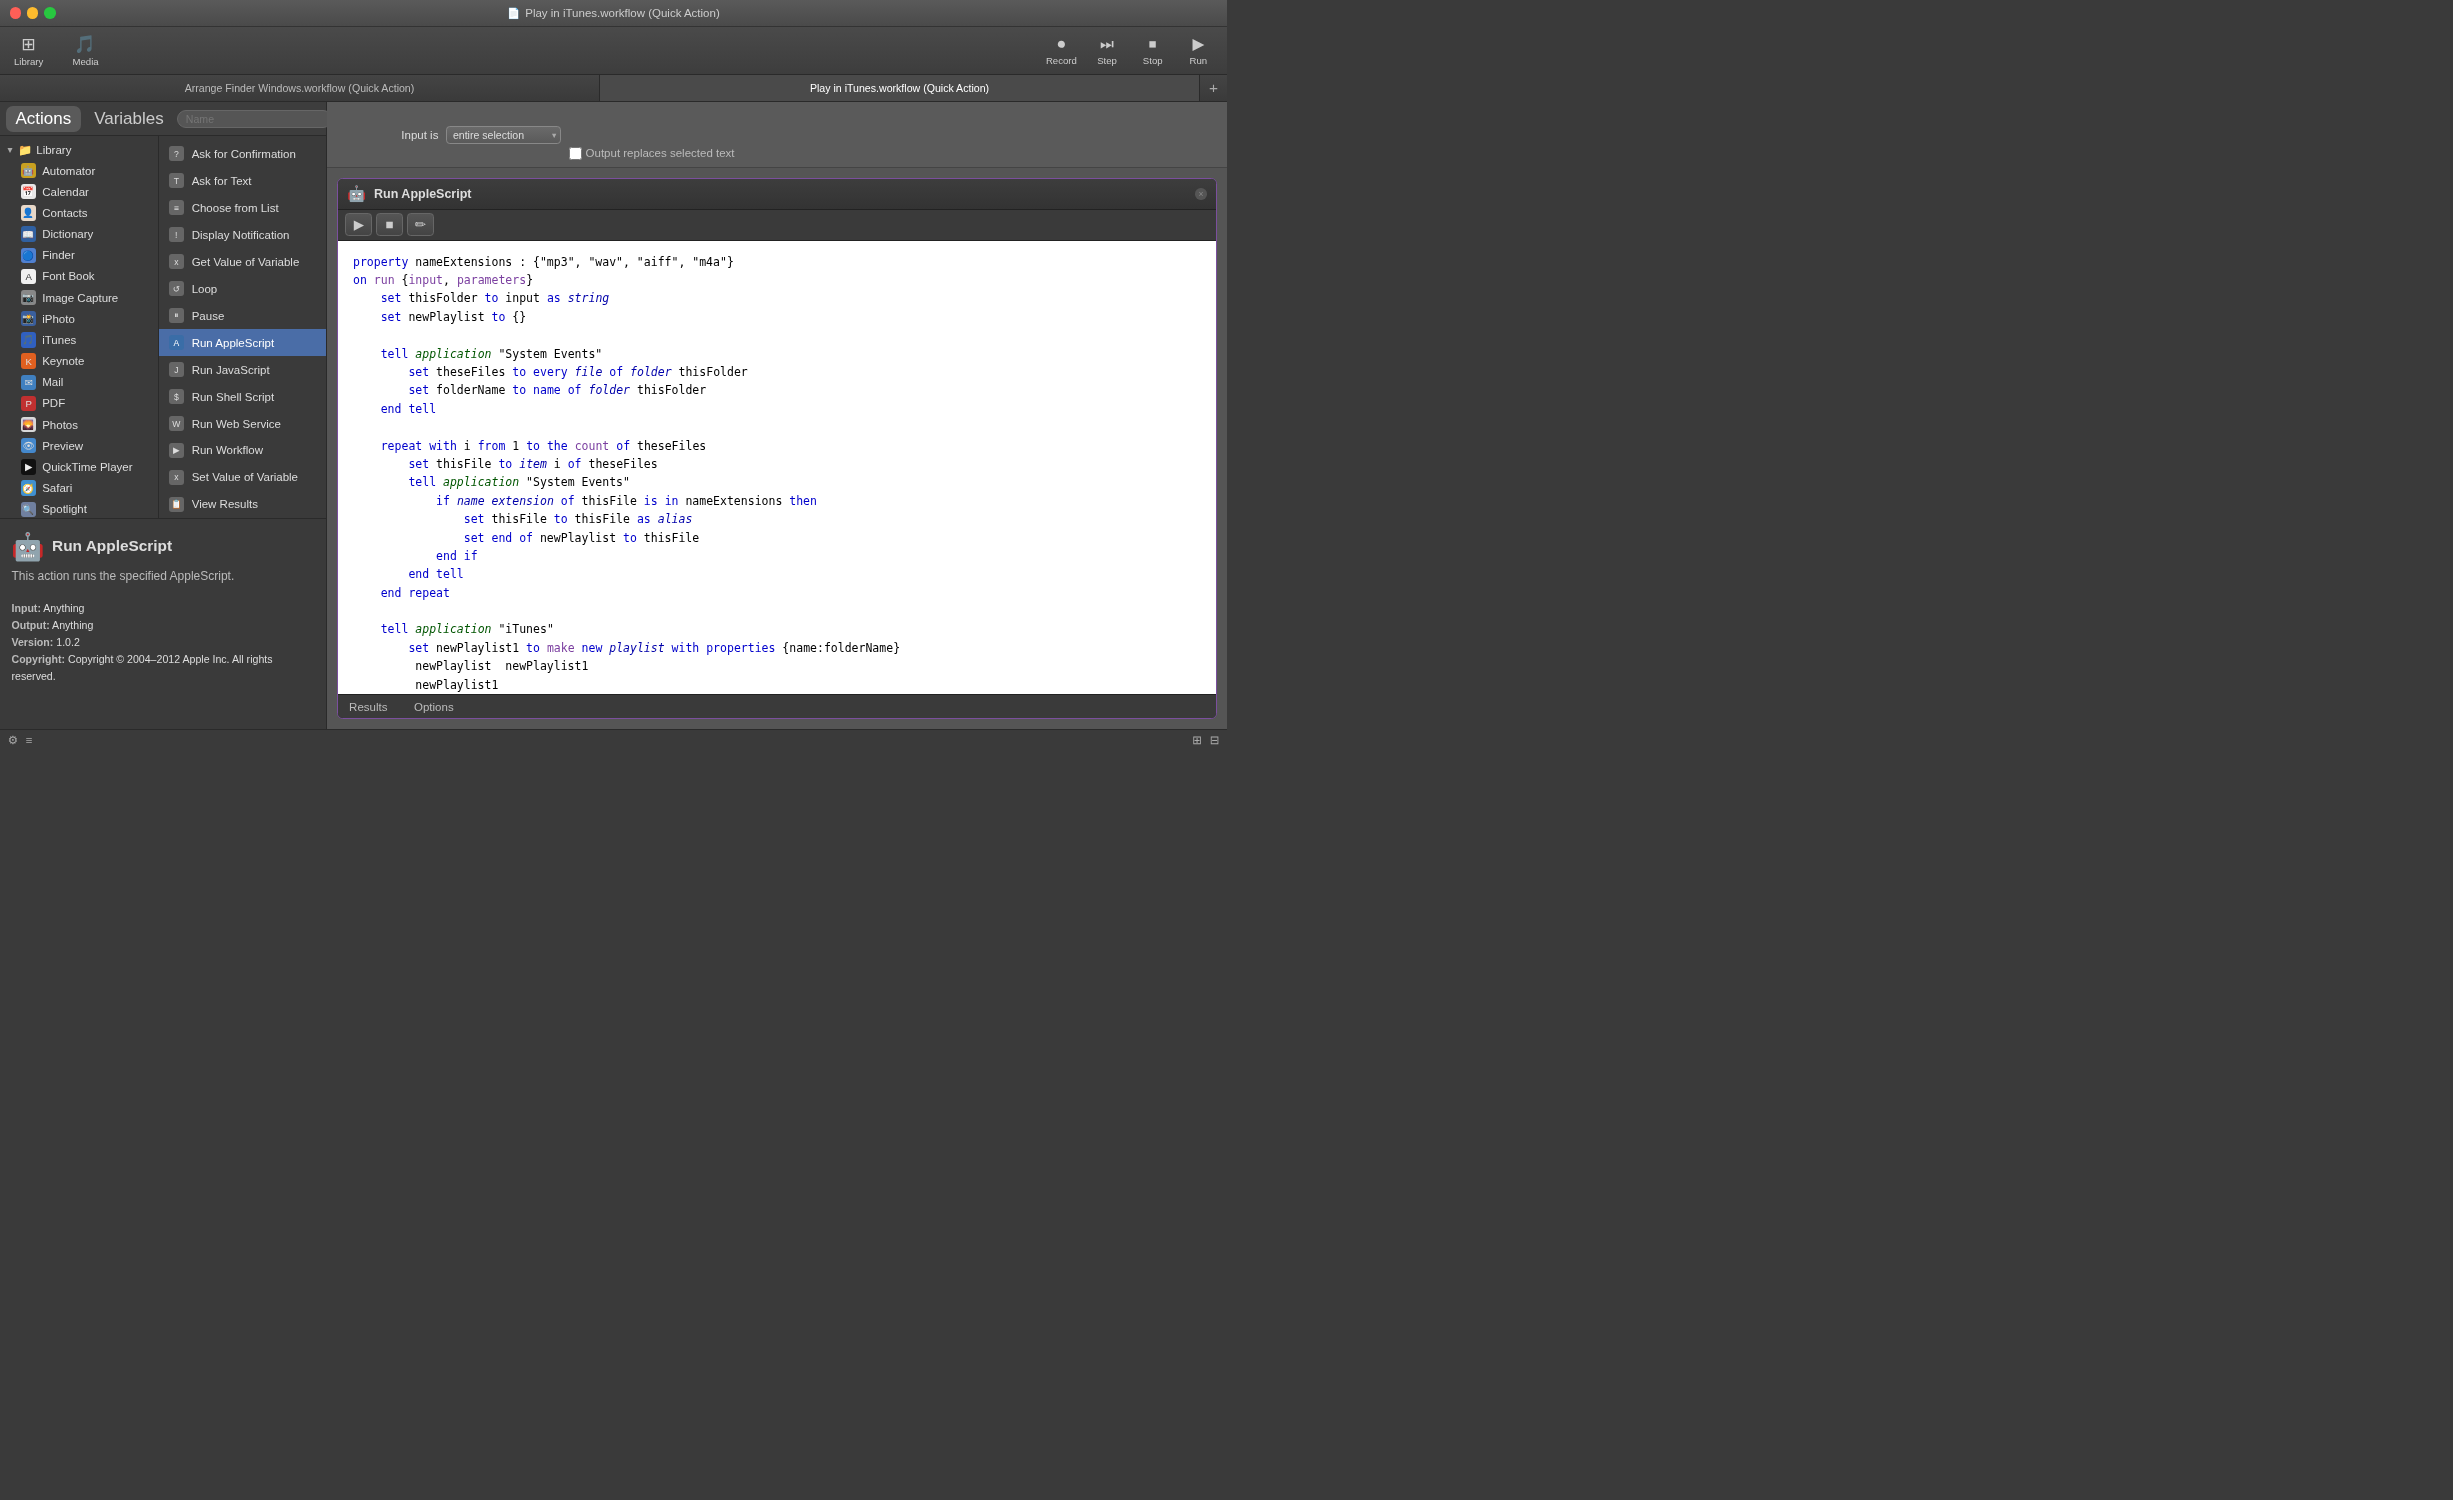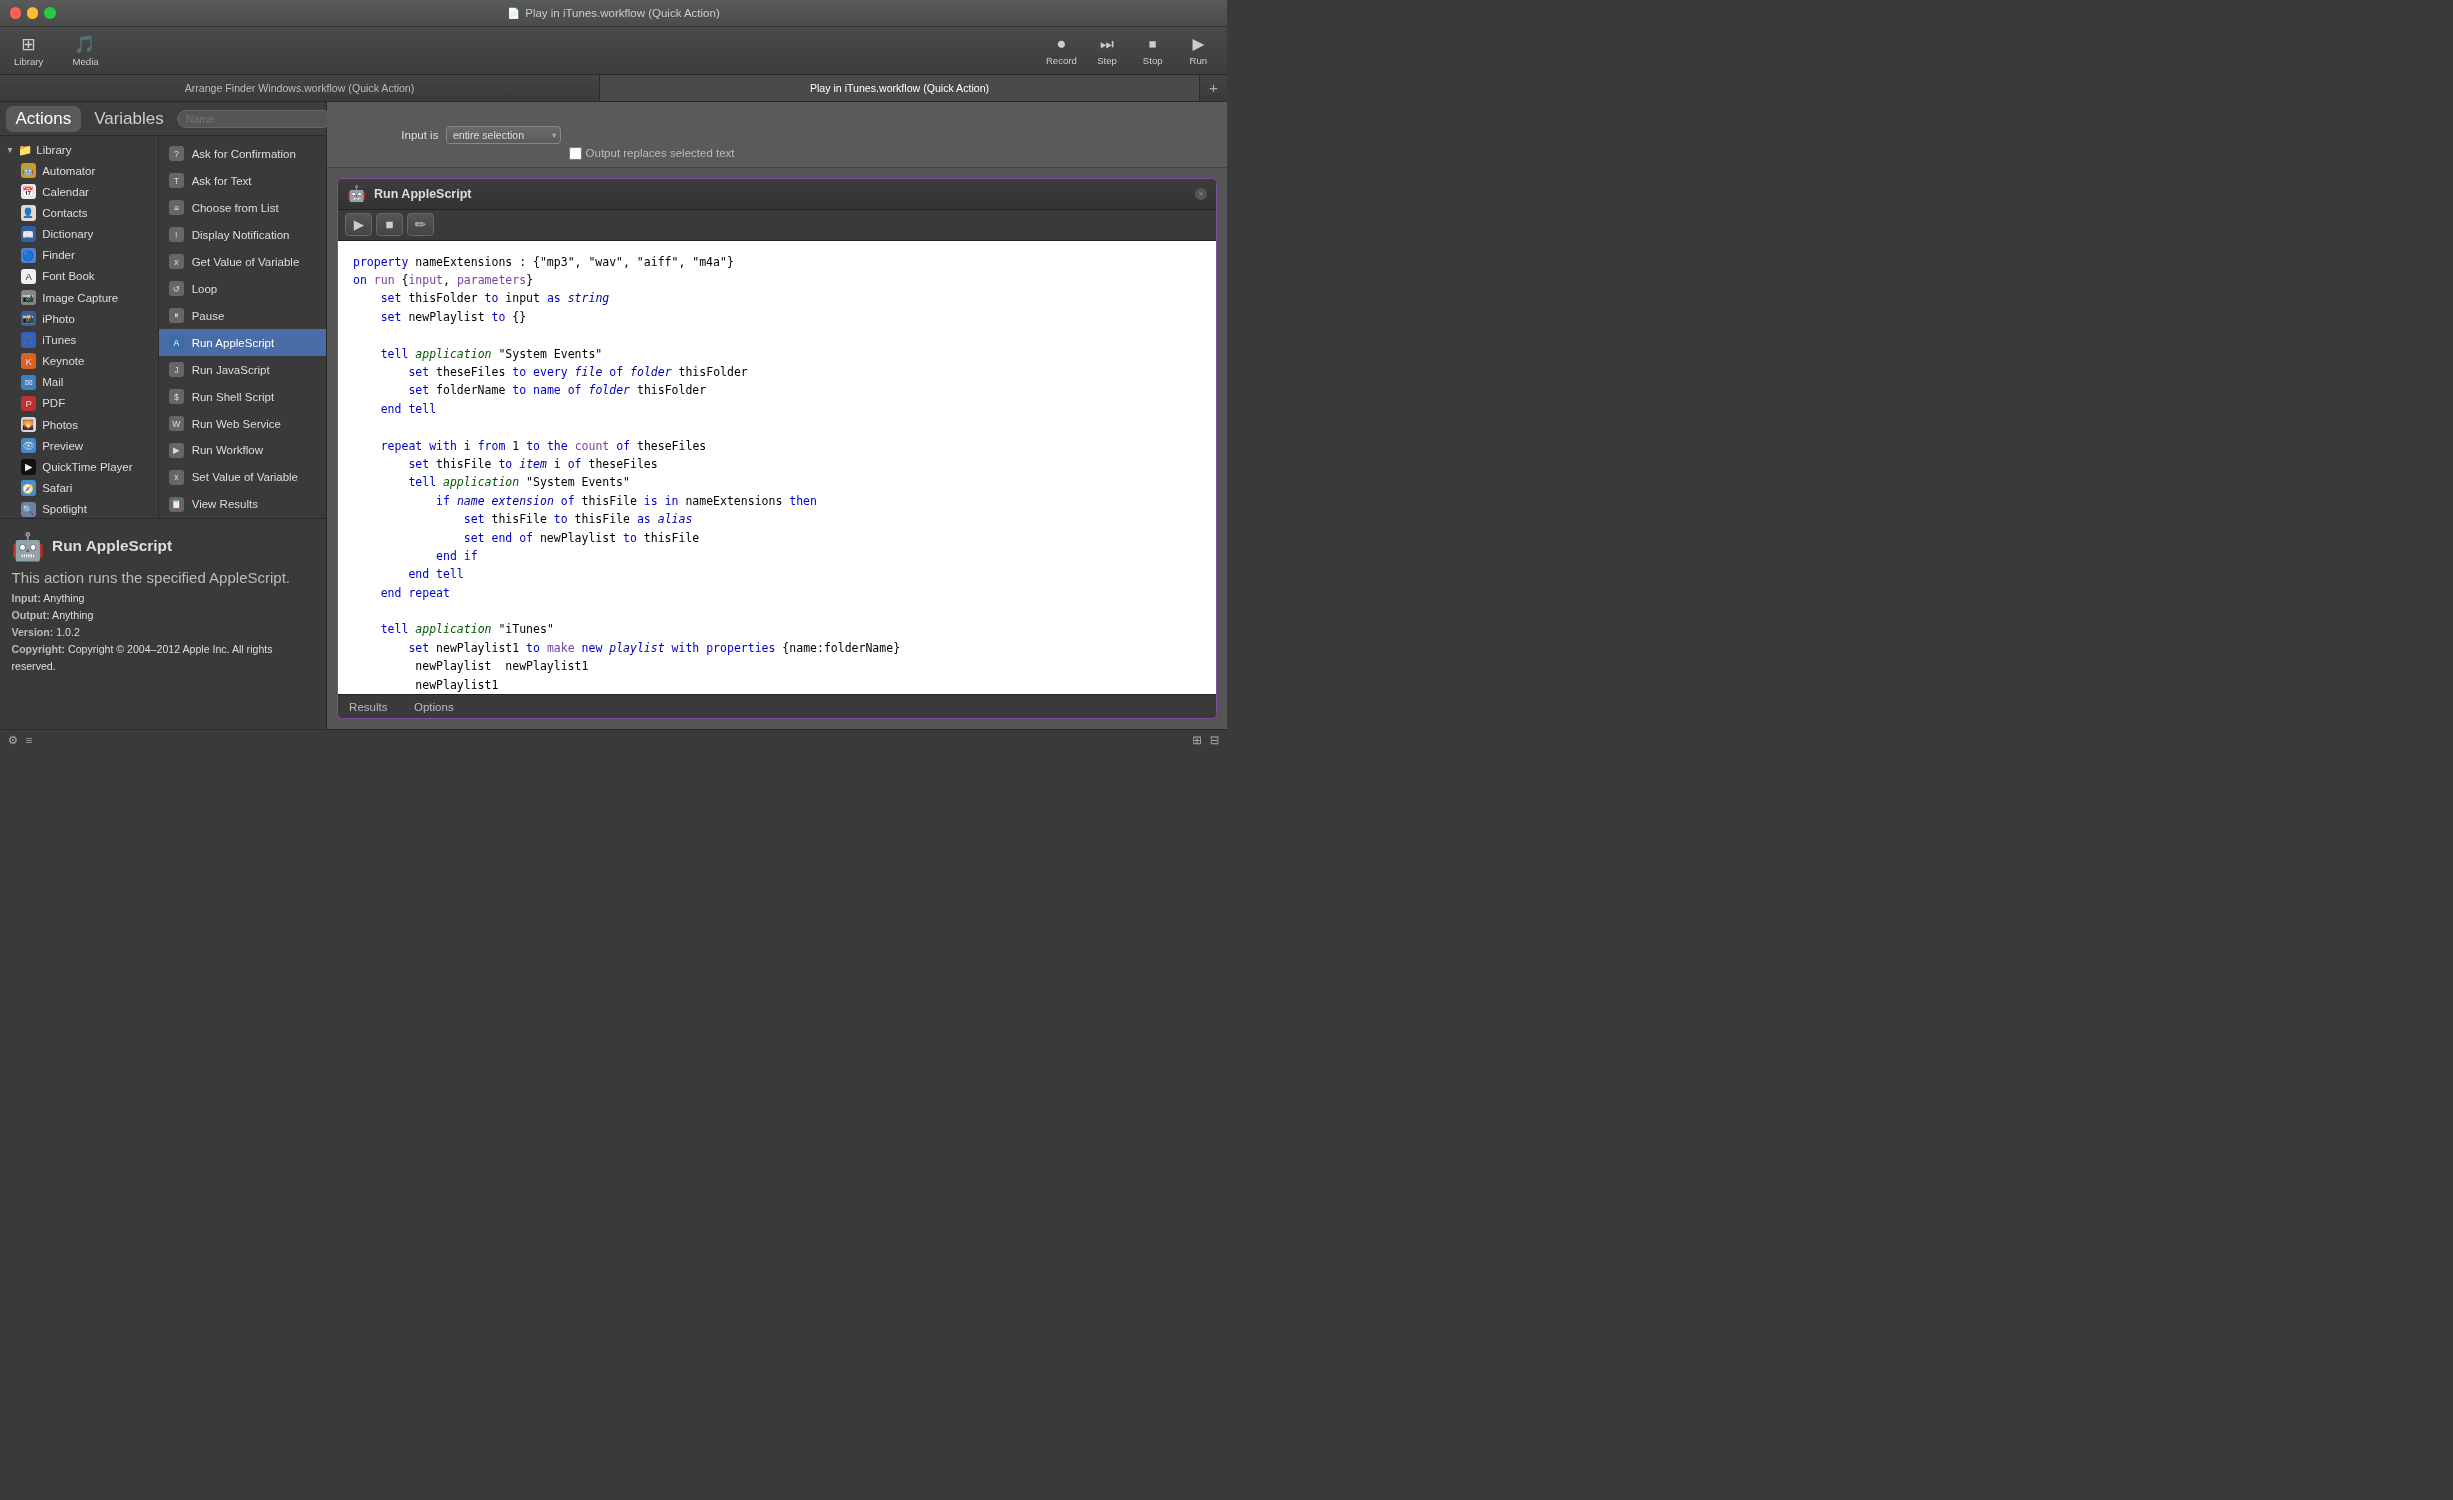--- a/index.html
+++ b/index.html
@@ -233,21 +233,21 @@
       min-height: 211px;
     }
     .info-header {
       display: flex;
       align-items: center;
       gap: 9.6px;
       margin-bottom: 7.7px;
     }
     .info-icon { width: 31px; height: 31px; }
     .info-title { font-size: 15.4px; font-weight: 600; color: #ddd; }
-    .info-desc { font-size: 15px; color: #bbb; margin-bottom: 4px; }
+    .info-desc { font-size: 12px; color: #bbb; margin-bottom: 17px; }
     .info-meta { font-size: 10.6px; color: #bbb; line-height: 1.6; }
     .info-meta span { color: #ddd; }
 
     
     .right-panel {
       flex: 1;
       background: #555;
       display: flex;
       flex-direction: column;
       overflow: hidden;

